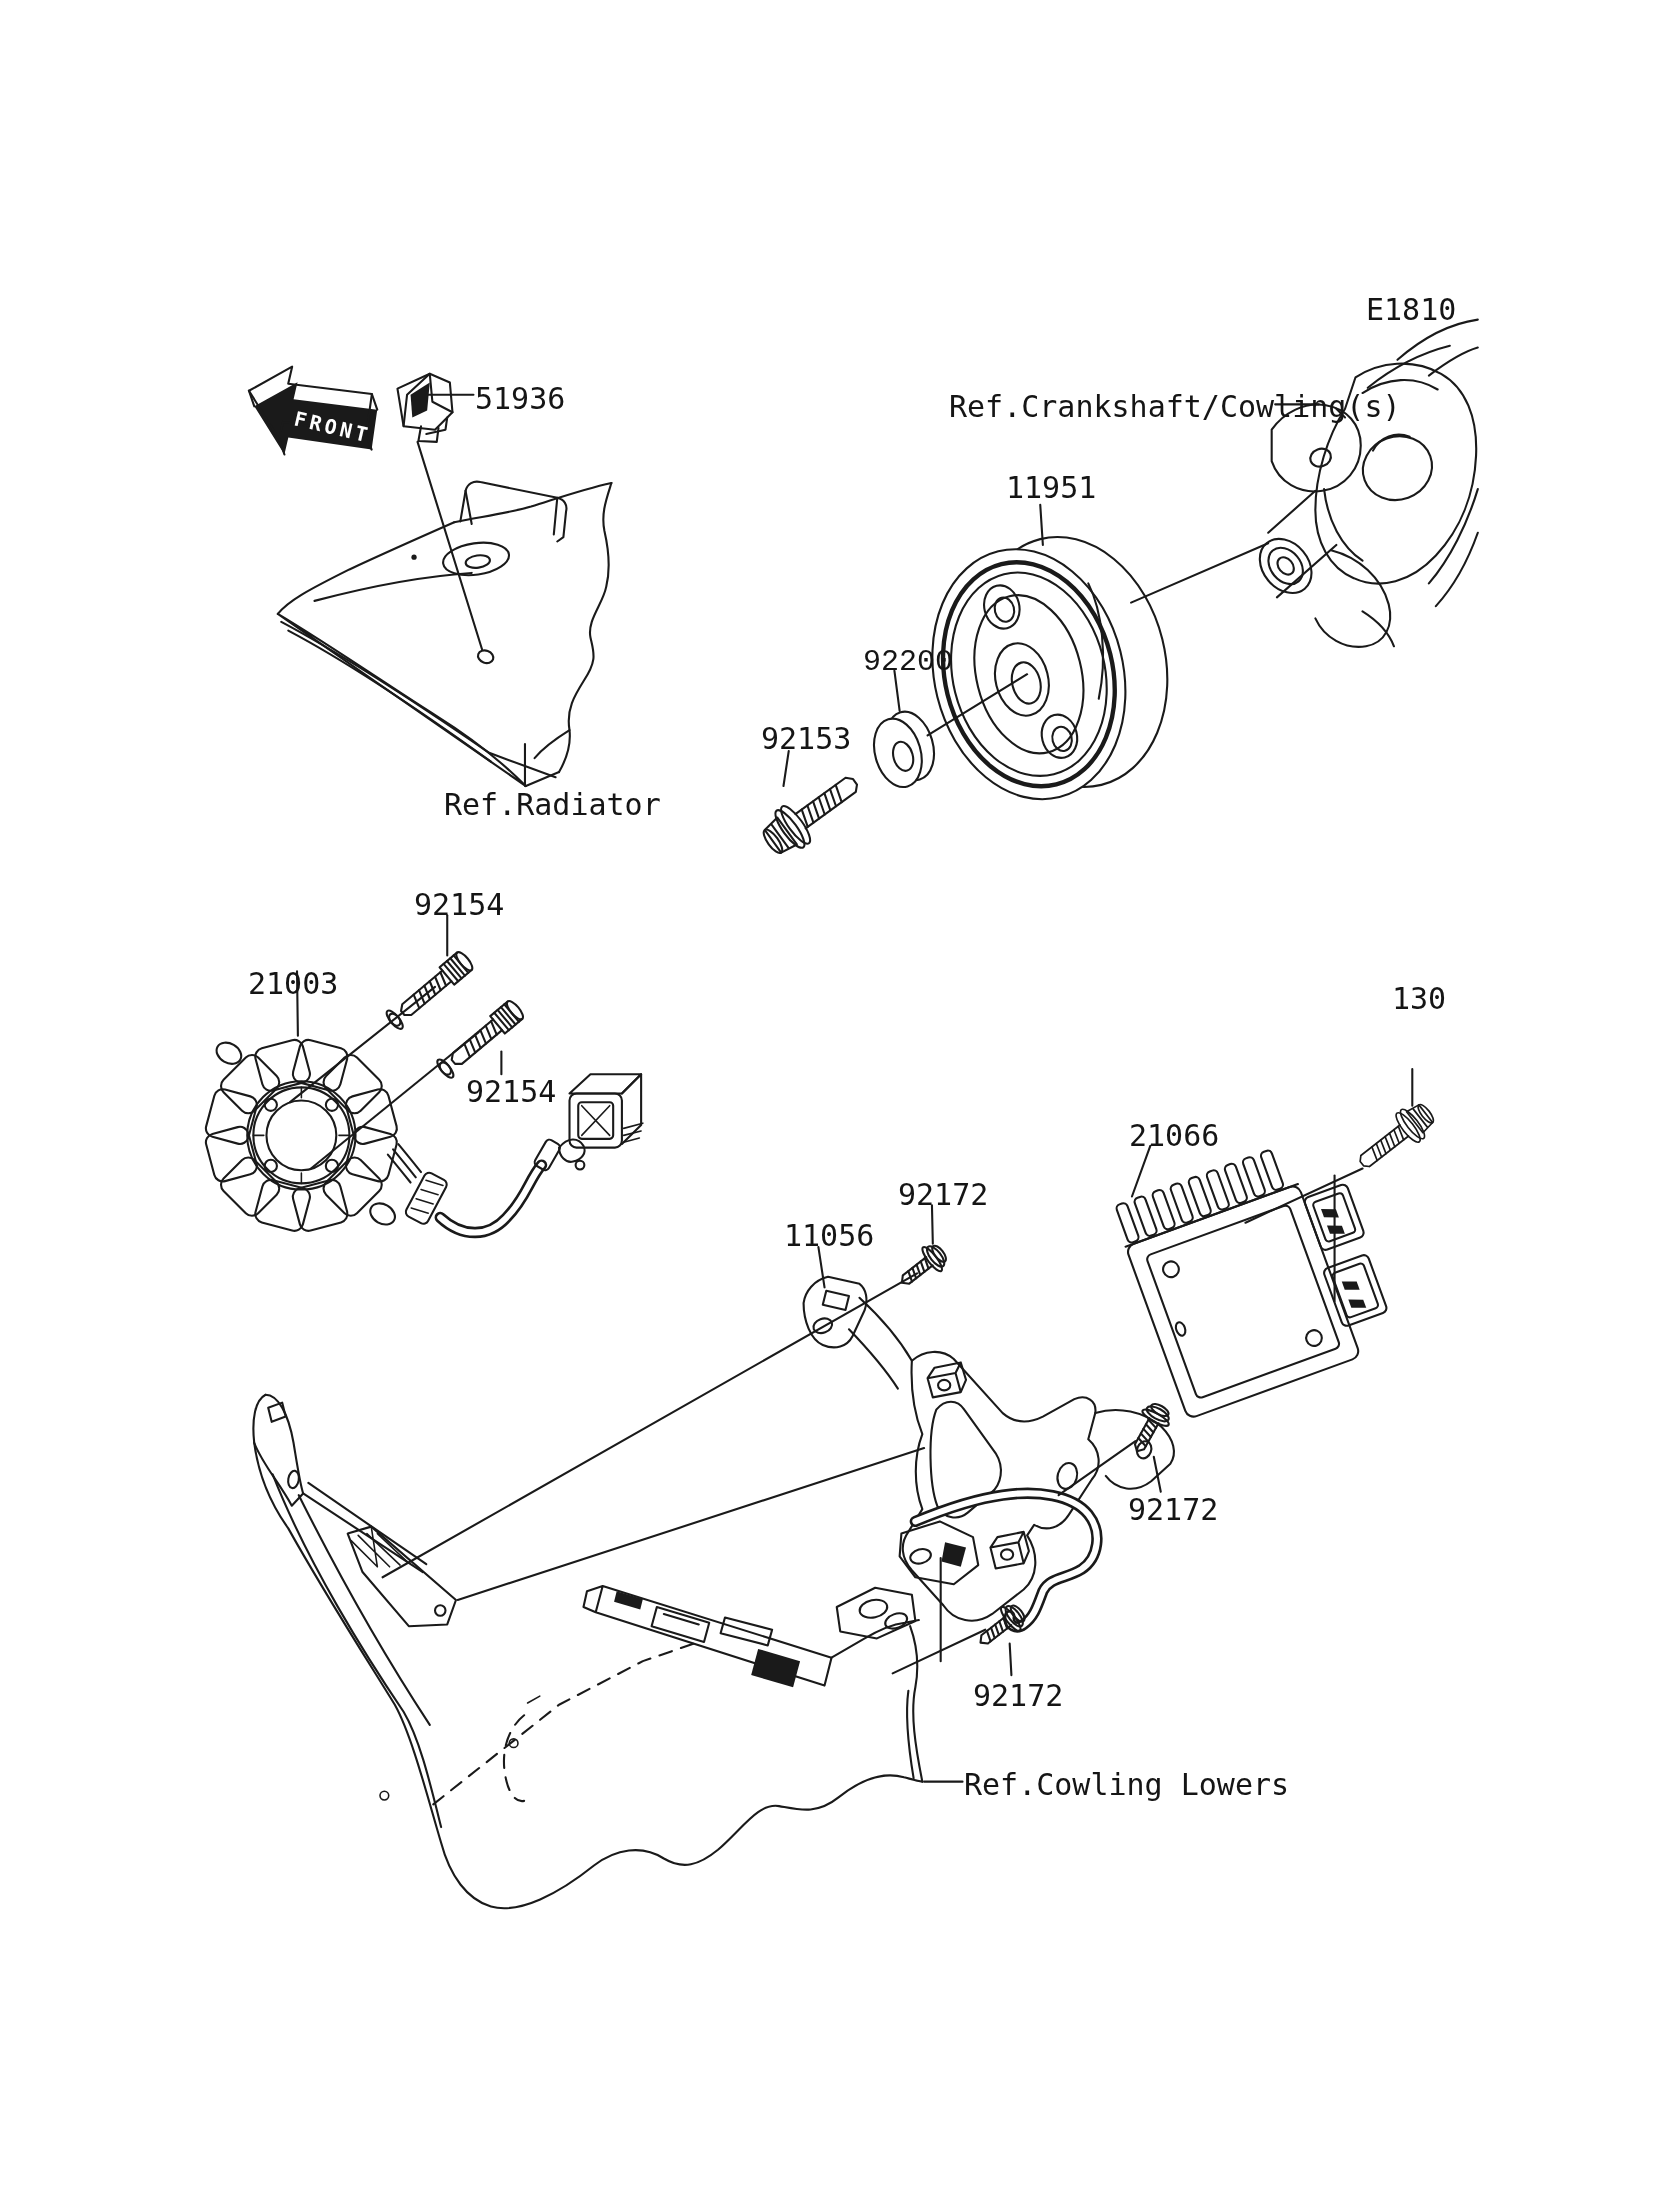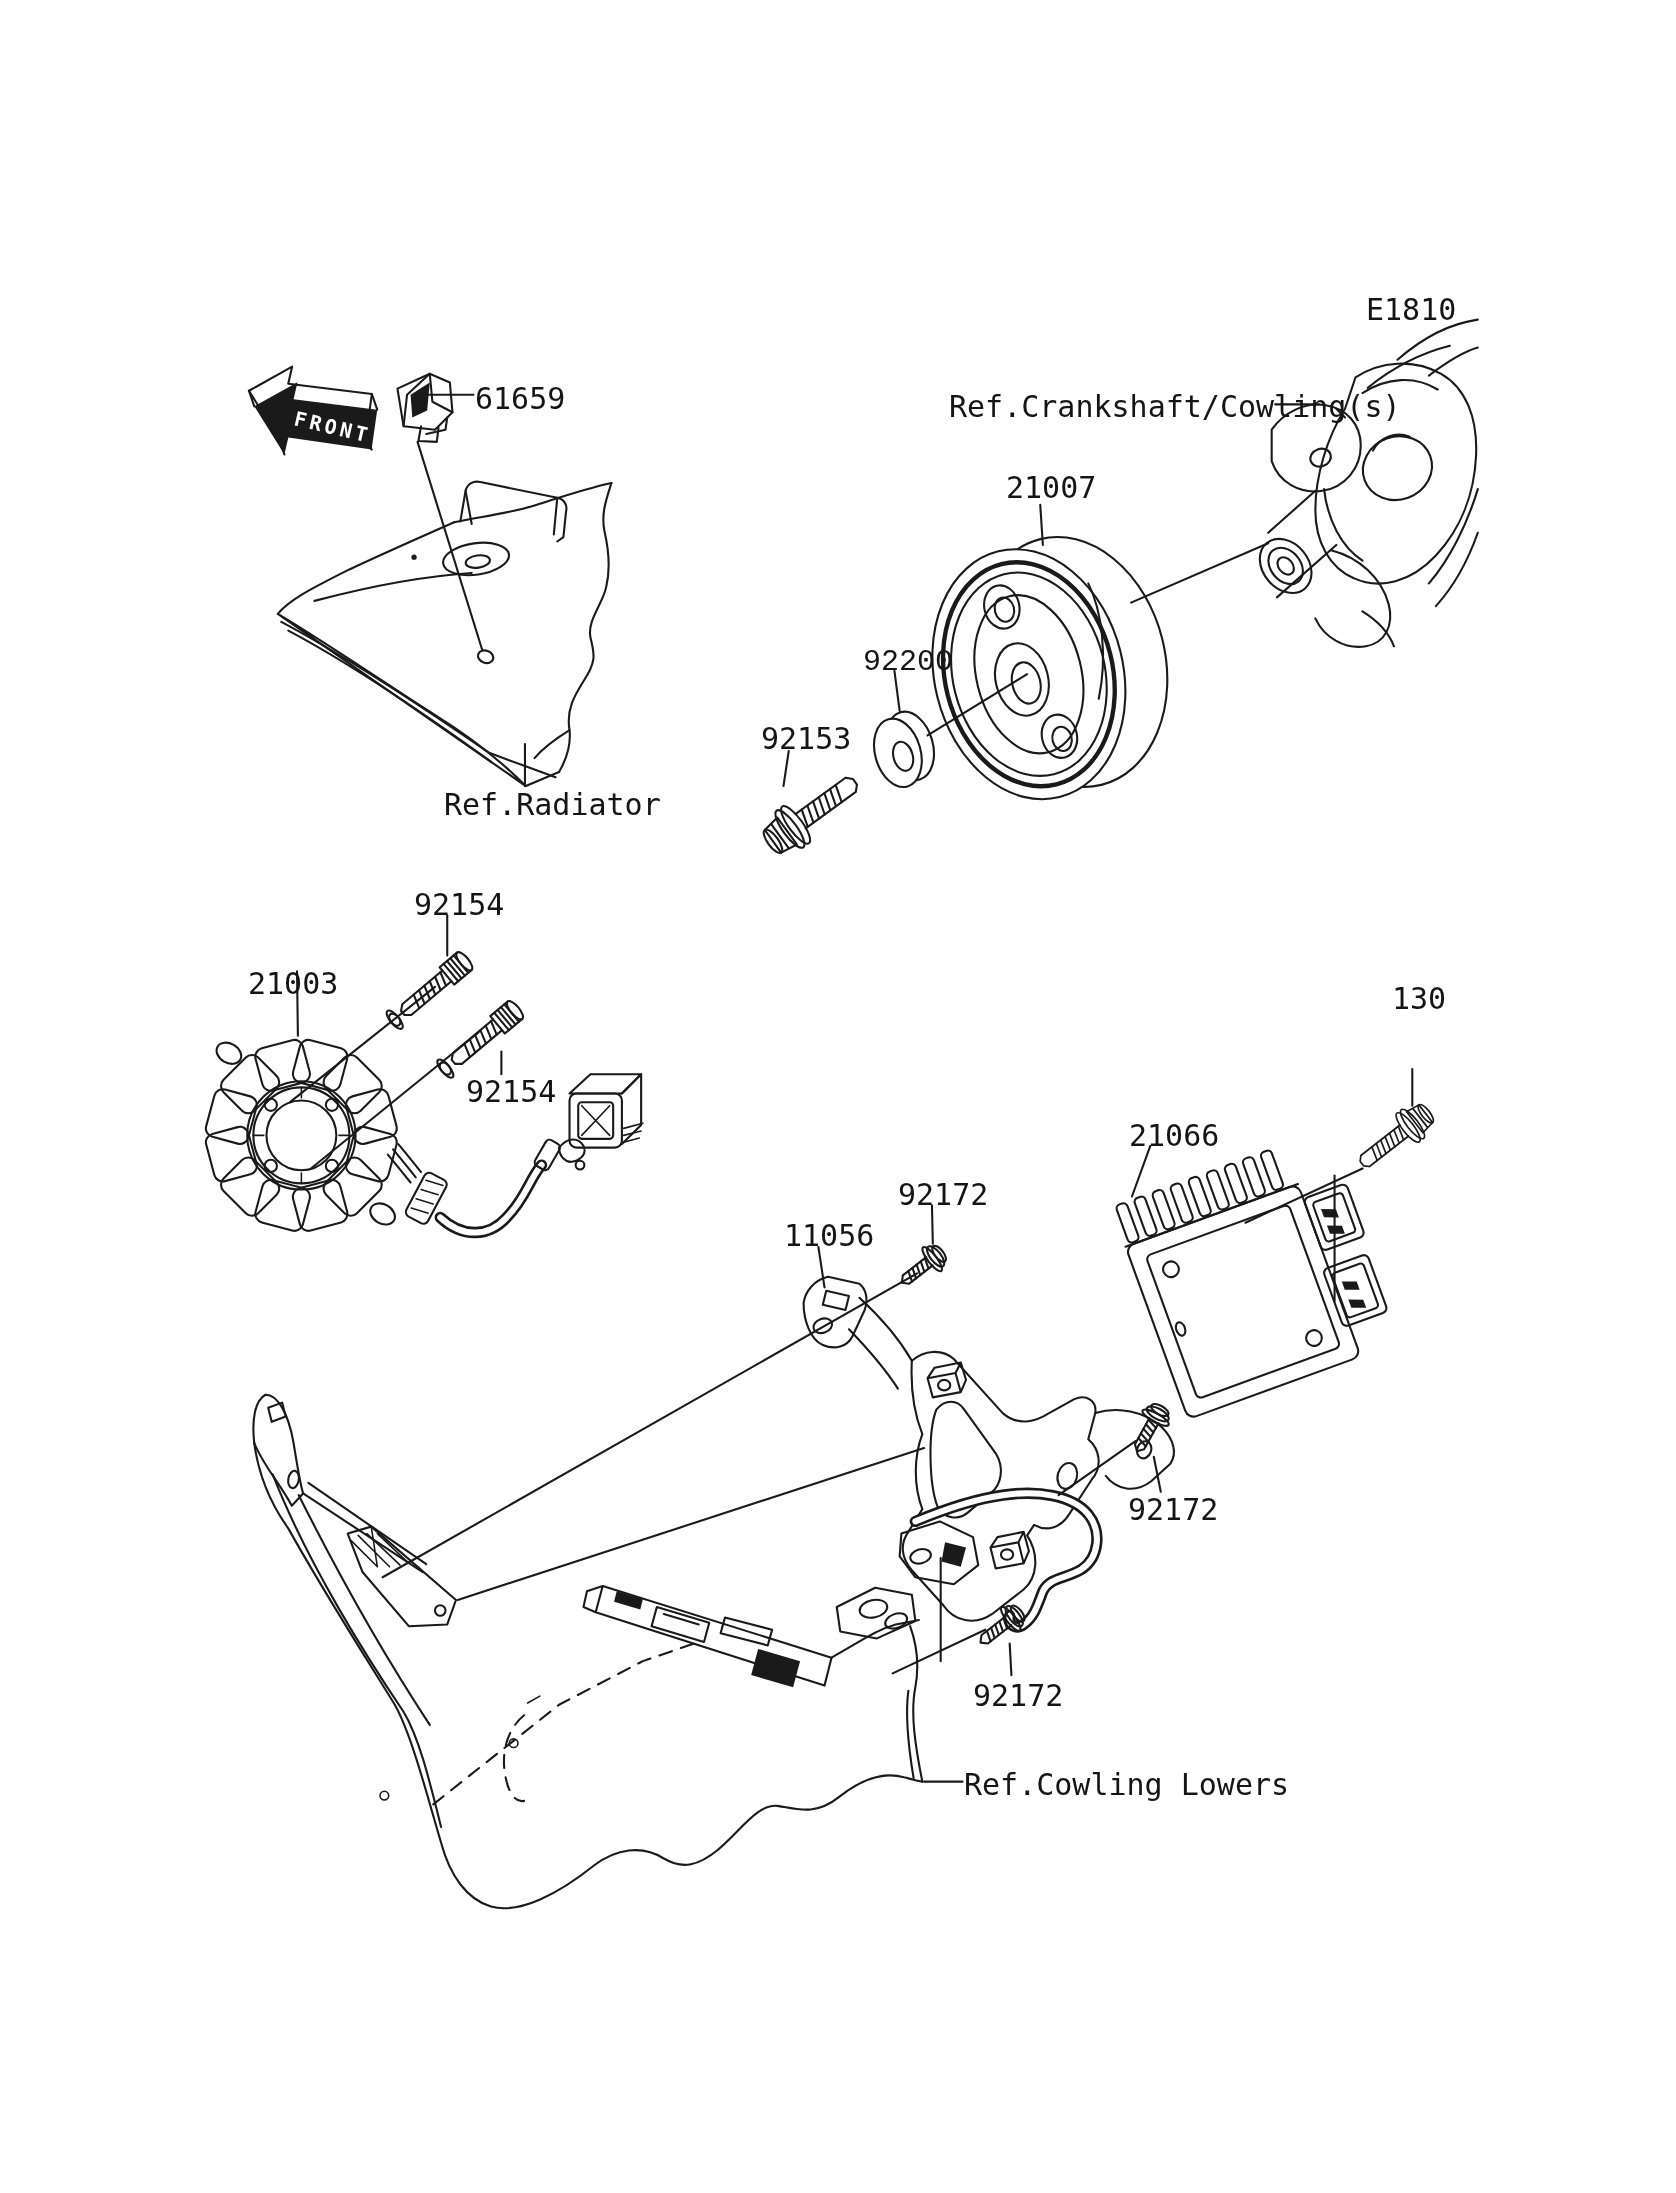--- a/index.html
+++ b/index.html
@@ -295,25 +295,25 @@
       <path d="M1158,1918 L1156,1882"></path>
       <path d="M1128,1866 L1022,1916"></path>
       <path d="M1102,2040 L1058,2040"></path>
       <path d="M524,1832 L1058,1658"></path>
     </g>
   </g>
 </svg>
 
 <div class="lbl" style="left:1366px;top:293px;">E1810</div>
 
-<div class="lbl" style="left:475px;top:382px;">61659</div>
+<div class="lbl" style="left:475px;top:382px;">51936</div>
 
 <div class="lbl" style="left:949px;top:390px;">Ref.Crankshaft/Cowling(s)</div>
 
-<div class="lbl" style="left:1006px;top:471px;">21007</div>
+<div class="lbl" style="left:1006px;top:471px;">11951</div>
 
 <div class="lbl" style="left:863px;top:645px;font-family:Liberation Mono, monospace;">92200</div>
 
 <div class="lbl" style="left:761px;top:722px;">92153</div>
 
 <div class="lbl" style="left:444px;top:788px;">Ref.Radiator</div>
 
 <div class="lbl" style="left:414px;top:888px;">92154</div>
 
 <div class="lbl" style="left:248px;top:945px;margin-top:22px;">21003</div>

